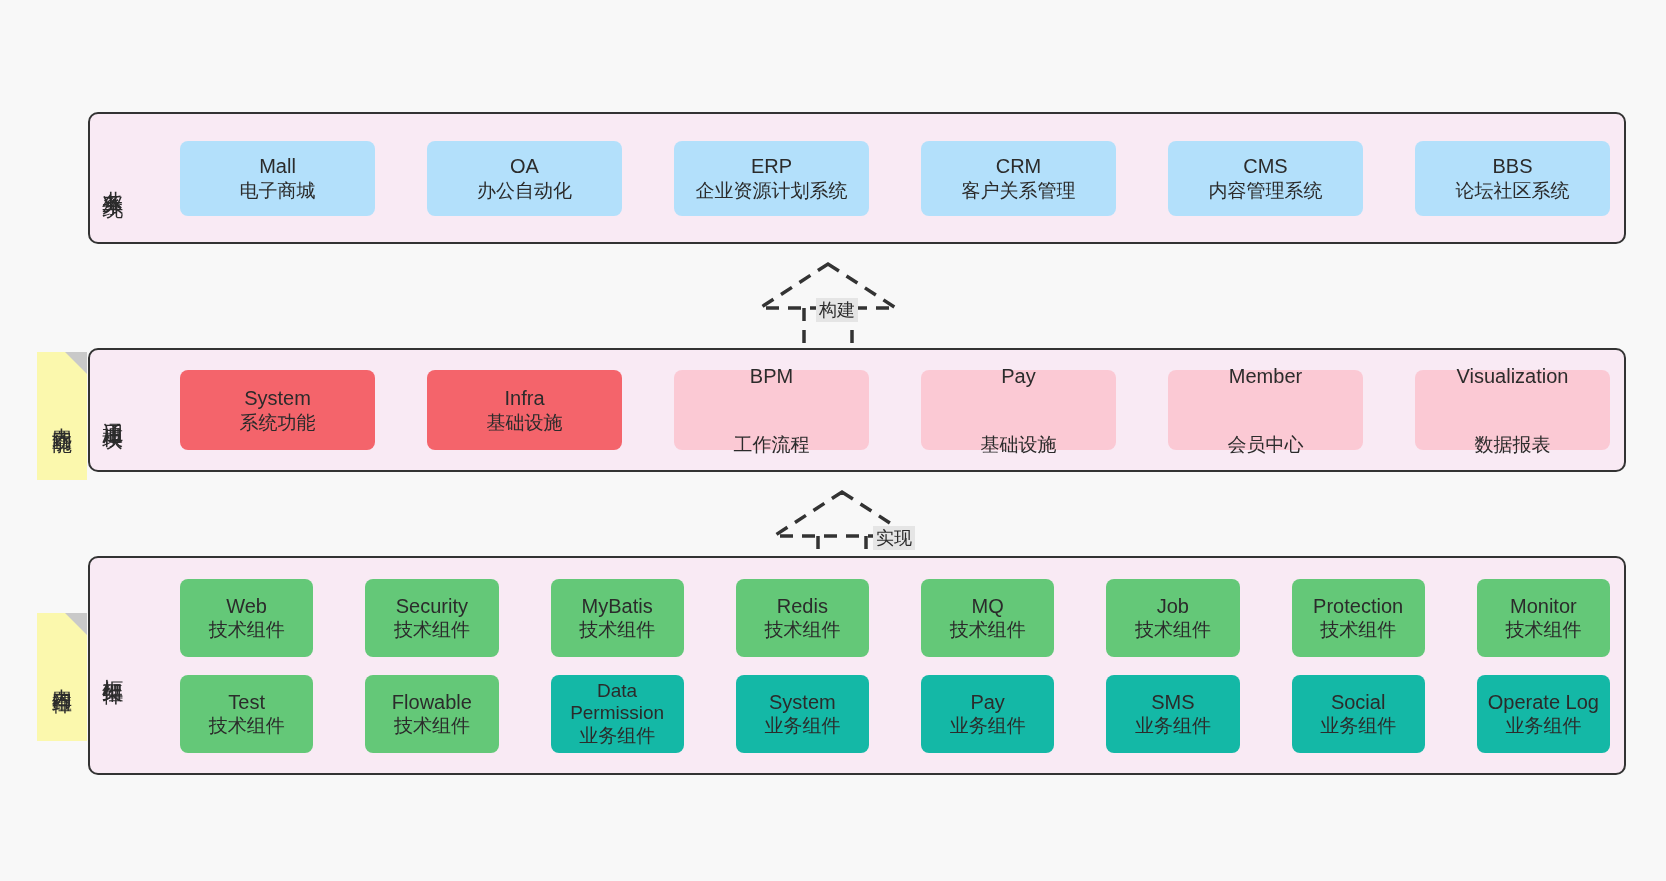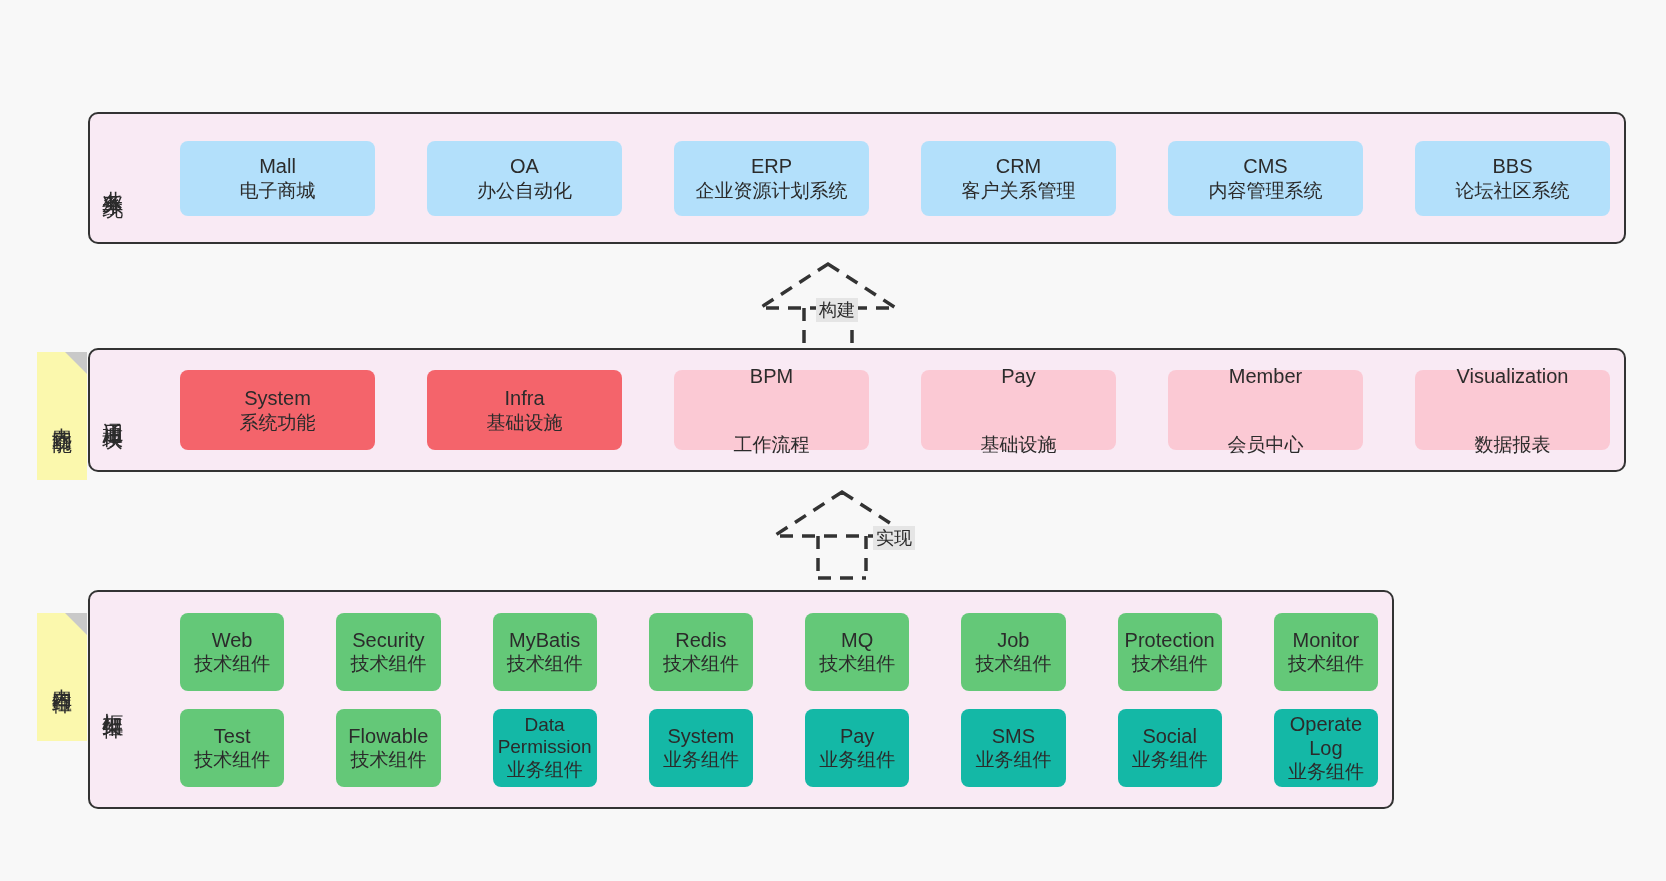--- a/index.html
+++ b/index.html
@@ -199,21 +199,21 @@
       <path d="M 70 2 L 138 46 L 2 46 Z" fill="none" stroke="#333333" stroke-width="3.5" stroke-dasharray="13,9" stroke-linecap="butt"></path>
       <path d="M 46 46 L 46 88 M 94 46 L 94 88 M 46 88 L 94 88" fill="none" stroke="#333333" stroke-width="3.5" stroke-dasharray="13,9"></path>
     </svg>
     <span class="conn-label" style="left:58px; top:36px;margin-left:43px;">实现</span>
   </div>
 
   <div class="note" style="left:37px; top:613px; width:50px; height:128px;">
     <span>内置组件</span>
   </div>
 
-  <div class="section" id="sec-2" style="left:88px; top:590px; width:1306px; height:219px;">
+  <div class="section" id="sec-2" style="left:88px; top:556px; width:1538px; height:219px;">
     <div class="section-title">框架组件</div>
     <div class="section-body">
 
       <div class="row">
         <div class="node h-comp c-green">
           <span class="n-en">Web</span>
           <span class="n-cn">技术组件</span>
         </div>
         <div class="node h-comp c-green">
           <span class="n-en">Security</span>

